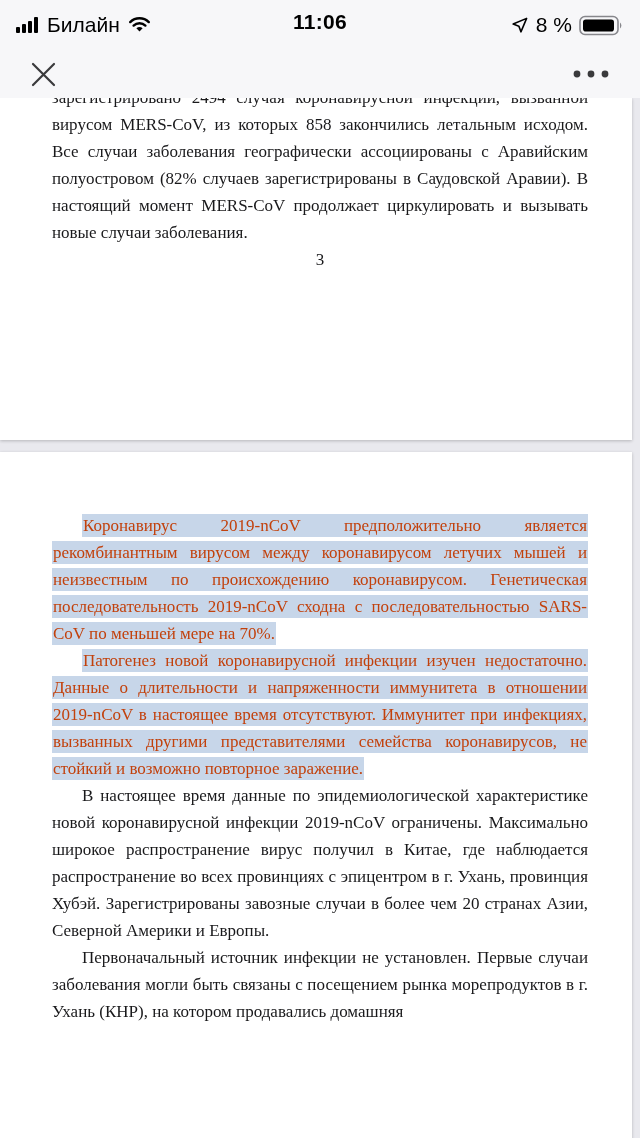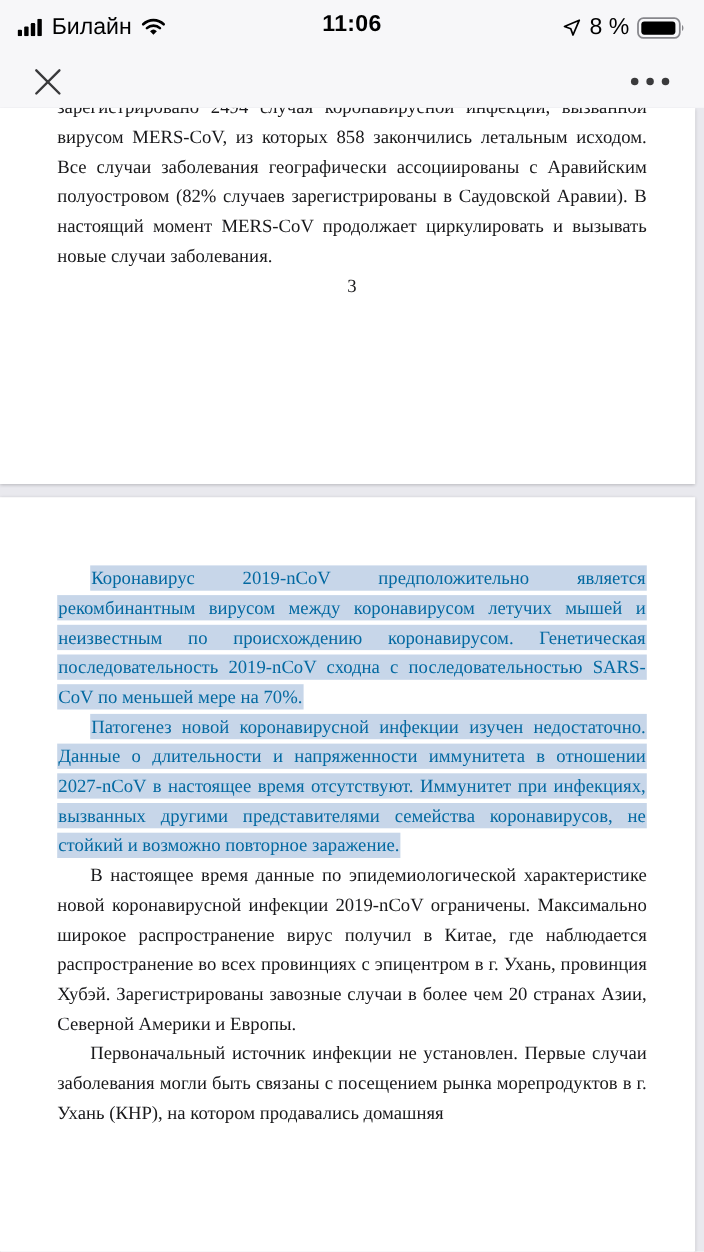--- a/index.html
+++ b/index.html
@@ -38,21 +38,21 @@
     font-family:"Liberation Serif","DejaVu Serif",serif;
     color:#19191b;font-size:17px;line-height:27px;
   }
   .page-1{height:342px;padding:0 44px 0 52px;}
   .page-2{height:700px;margin-top:12px;padding:60px 44px 0 52px;}
   .para{margin:0;text-align:justify;}
   .para.clip-top{margin-top:-14px;}
   .indent{text-indent:30px;}
   .page-num{text-align:center;margin-top:0;}
   .hl{
-    background:#c7d6e9;color:#0369a1;
+    background:#c7d6e9;color:#c2410c;
     padding:2px 1px;
     -webkit-box-decoration-break:clone;box-decoration-break:clone;
   }
   .doc-heading{
     margin:32px 0 18px 0;font-weight:700;font-size:17.5px;line-height:27px;
     text-align:left;letter-spacing:.2px;
   }
   .h-num{display:inline-block;width:52px;}
 </style>
 </head>
@@ -104,18 +104,18 @@
 
 <div class="doc-area">
 
   <div class="page page-1">
     <p class="para clip-top">зарегистрировано 2494 случая коронавирусной инфекции, вызванной вирусом MERS-CoV, из которых 858 закончились летальным исходом. Все случаи заболевания географически ассоциированы с Аравийским полуостровом (82% случаев зарегистрированы в Саудовской Аравии). В настоящий момент MERS-CoV продолжает циркулировать и вызывать новые случаи заболевания.</p>
     <div class="page-num">3</div>
   </div>
 
   <div class="page page-2">
     <p class="para indent"><span class="hl">Коронавирус 2019-nCoV предположительно является рекомбинантным вирусом между коронавирусом летучих мышей и неизвестным по происхождению коронавирусом. Генетическая последовательность 2019-nCoV сходна с последовательностью SARS-CoV по меньшей мере на 70%.</span></p>
-    <p class="para indent"><span class="hl">Патогенез новой коронавирусной инфекции изучен недостаточно. Данные о длительности и напряженности иммунитета в отношении 2027-nCoV в настоящее время отсутствуют. Иммунитет при инфекциях, вызванных другими представителями семейства коронавирусов, не стойкий и возможно повторное заражение.</span></p>
+    <p class="para indent"><span class="hl">Патогенез новой коронавирусной инфекции изучен недостаточно. Данные о длительности и напряженности иммунитета в отношении 2019-nCoV в настоящее время отсутствуют. Иммунитет при инфекциях, вызванных другими представителями семейства коронавирусов, не стойкий и возможно повторное заражение.</span></p>
     <p class="para indent">В настоящее время данные по эпидемиологической характеристике новой коронавирусной инфекции 2019-nCoV ограничены. Максимально широкое распространение вирус получил в Китае, где наблюдается распространение во всех провинциях с эпицентром в г. Ухань, провинция Хубэй. Зарегистрированы завозные случаи в более чем 20 странах Азии, Северной Америки и Европы.</p>
     <p class="para indent">Первоначальный источник инфекции не установлен. Первые случаи заболевания могли быть связаны с посещением рынка морепродуктов в г. Ухань (КНР), на котором продавались домашняя</p>
   </div>
 
 </div>
 
 </body></html>

